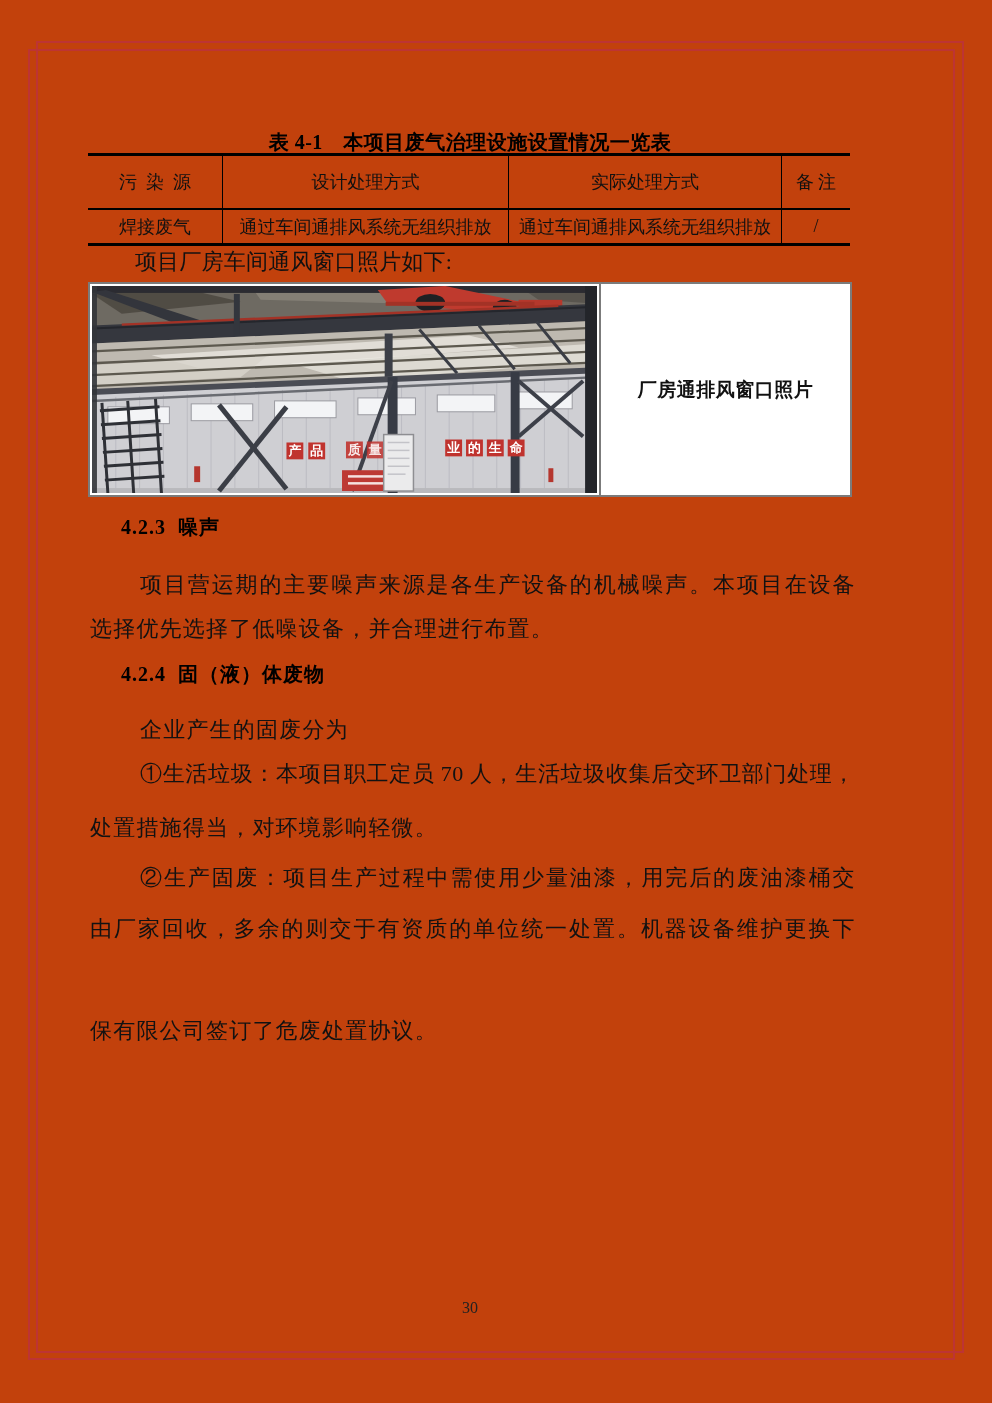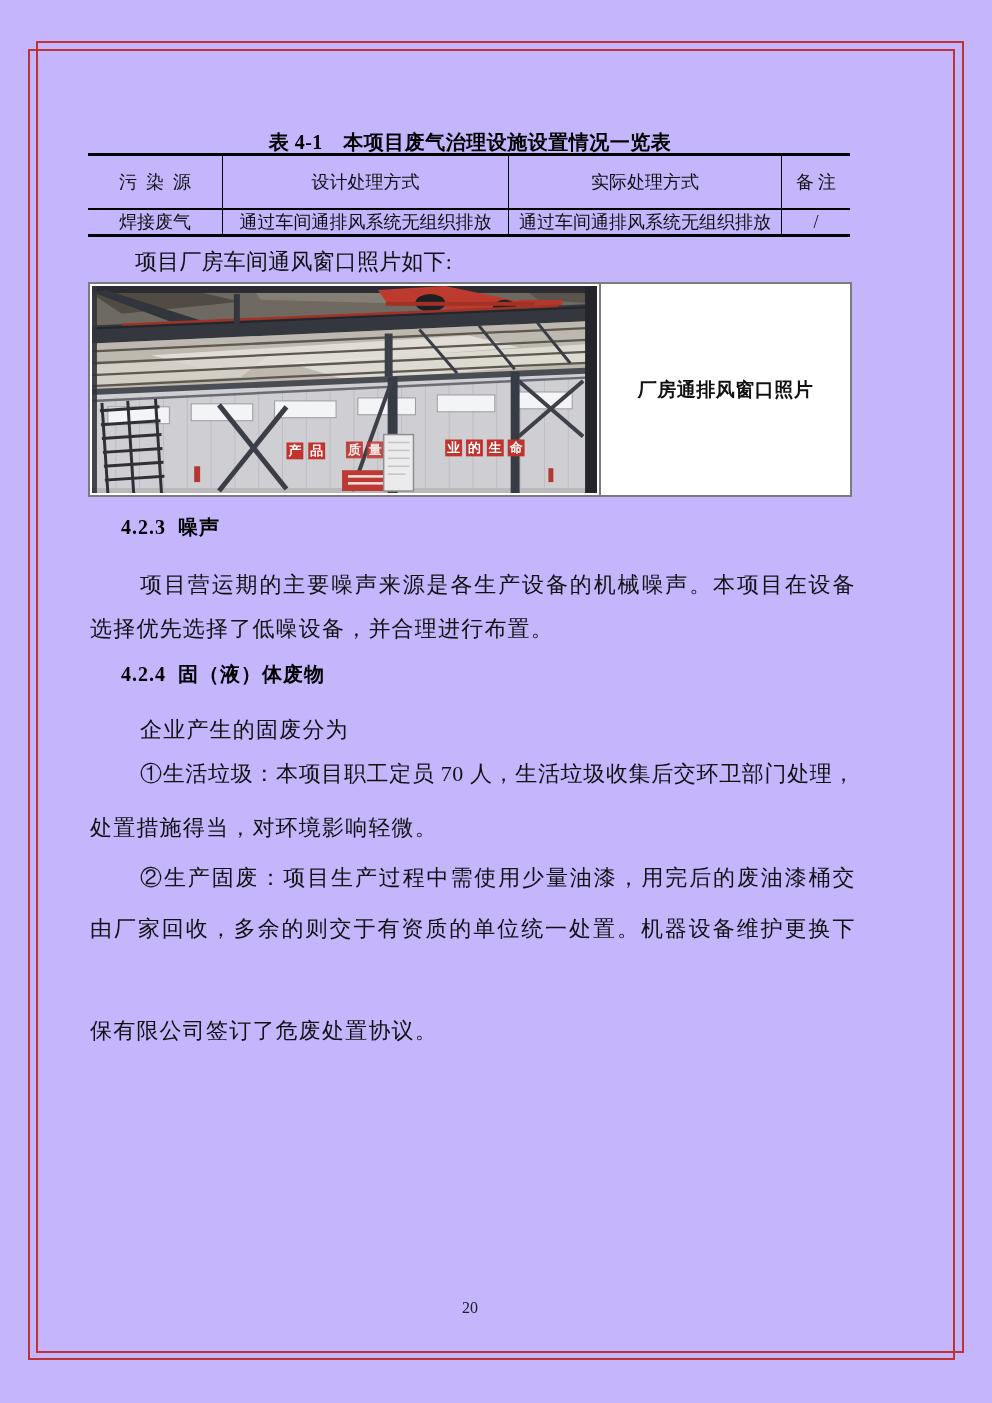--- a/index.html
+++ b/index.html
@@ -1,34 +1,34 @@
 <!DOCTYPE html>
 <html><head>
 <meta charset="utf-8">
 <style>
   html,body{margin:0;padding:0;background:#ffffff;}
   .page{
-    position:relative;width:992px;height:1403px;background:#c4b5fd;overflow:hidden;
+    position:relative;width:992px;height:1403px;background:#c2410c;overflow:hidden;
     font-family:"Liberation Serif","DejaVu Serif",serif;color:#111;
   }
   .frame{position:absolute;border:2px solid #bd3434;pointer-events:none;}
   .frame.outer{left:28px;top:49px;width:923px;height:1307px;}
   .frame.inner{left:36px;top:41px;width:924px;height:1308px;}
 
   .doc-title{
     position:absolute;left:88px;top:129px;width:764px;text-align:center;
     font-size:20px;font-weight:bold;letter-spacing:0.5px;color:#000;white-space:pre;
   }
 
   
   .gas-table{position:absolute;left:88px;top:153px;width:762px;
     border-top:3px solid #000;border-bottom:3px solid #000;font-size:18px;}
   .gas-row{display:flex;align-items:center;}
   .gas-row.hdr{height:52px;border-bottom:2px solid #000;}
-  .gas-row.bdy{height:24px;align-items:flex-end;}
+  .gas-row.bdy{height:33px;align-items:flex-end;}
   .gas-cell{display:flex;align-items:center;justify-content:center;height:100%;box-sizing:border-box;}
   .gas-cell.c1{width:134px;}
   .gas-cell.c2{width:286px;border-left:1.5px solid #000;}
   .gas-cell.c3{width:273px;border-left:1.5px solid #000;}
   .gas-cell.c4{flex:1;border-left:1.5px solid #000;}
   .gas-row.hdr .c1{letter-spacing:9px;text-indent:9px;}
   .gas-row.hdr .c4{letter-spacing:4px;text-indent:4px;text-align:right;}
 
   .photo-note{position:absolute;left:135px;top:247px;font-size:22px;letter-spacing:0.2px;white-space:nowrap;}
 
@@ -232,15 +232,15 @@
   <div class="line" style="top:614px;">选择优先选择了低噪设备，并合理进行布置。</div>
 
   <div class="heading" style="top:661px;">4.2.4 固（液）体废物</div>
   <div class="line indent" style="top:715px;">企业产生的固废分为</div>
   <div class="line just indent" style="top:759px;">①生活垃圾：本项目职工定员 70 人，生活垃圾收集后交环卫部门处理，</div>
   <div class="line" style="top:813px;">处置措施得当，对环境影响轻微。</div>
   <div class="line just indent" style="top:863px;">②生产固废：项目生产过程中需使用少量油漆，用完后的废油漆桶交</div>
   <div class="line just" style="top:914px;">由厂家回收，多余的则交于有资质的单位统一处置。机器设备维护更换下</div>
   <div class="line" style="top:1016px;">保有限公司签订了危废处置协议。</div>
 
-  <div class="page-num">20</div>
+  <div class="page-num">30</div>
 
 </div>
 
 </body></html>

